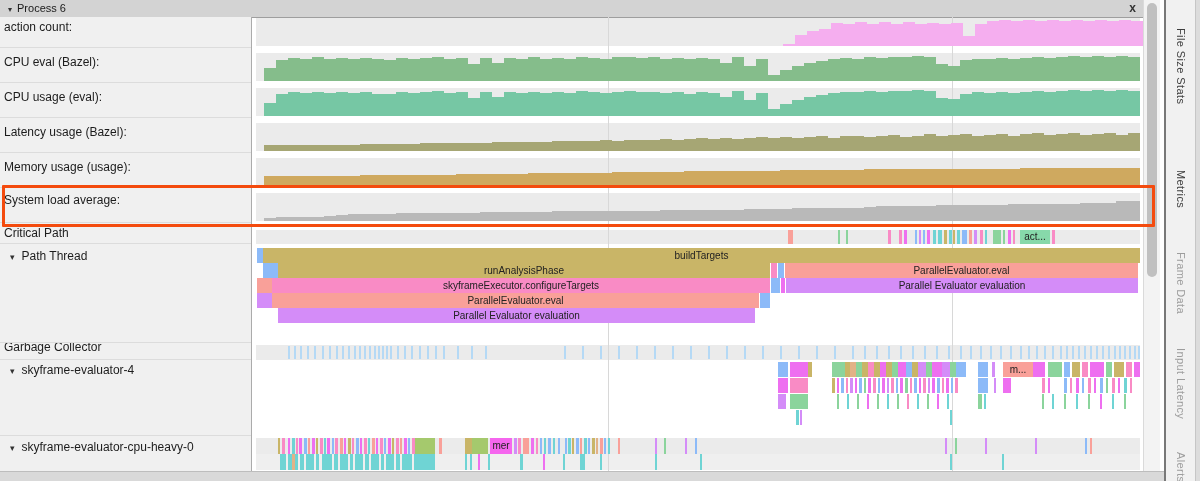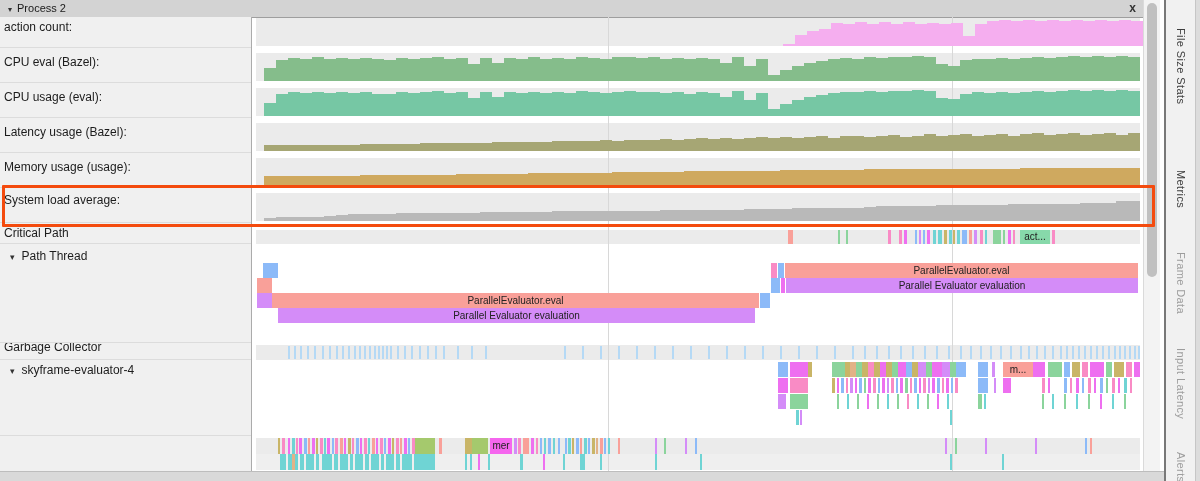--- a/index.html
+++ b/index.html
@@ -38,35 +38,36 @@
   .tab.muted{color:#9d9d9d;}
   
   .hbox{left:2px;top:185px;width:1153px;height:42px;border:3px solid #f44b0e;box-sizing:border-box;z-index:60;border-radius:1px;}
 </style>
 </head>
 <body>
 
 <div class="app">
 
   <div class="abs header">
-    <span class="tri">▾</span><span>Process 2</span>
+    <span class="tri">▾</span><span>Process 6</span>
     <span class="close">x</span>
   </div>
 
   <div class="abs left-panel">
       <div class="lp-row" style="top: 3px; left: 4px;"><span>action count:</span></div>
       <div class="lp-row" style="top: 38px; left: 4px;"><span>CPU eval (Bazel):</span></div>
       <div class="lp-row" style="top: 73px; left: 4px;"><span>CPU usage (eval):</span></div>
       <div class="lp-row" style="top: 108px; left: 4px;"><span>Latency usage (Bazel):</span></div>
       <div class="lp-row" style="top: 143px; left: 4px;"><span>Memory usage (usage):</span></div>
       <div class="lp-row" style="top: 176px; left: 4px;"><span>System load average:</span></div>
       <div class="lp-row" style="top: 209px; left: 4px;"><span>Critical Path</span></div>
       <div class="lp-row" style="top: 232px; left: 10px;"><div class="arrow">▾</div><span>Path Thread</span></div>
       <div class="lp-row" style="top: 323px; left: 4px;"><span>Garbage Collector</span></div>
       <div class="lp-row" style="top: 346px; left: 10px;"><div class="arrow">▾</div><span>skyframe-evaluator-4</span></div>
+      <div class="lp-row" style="top: 423px; left: 10px;"><div class="arrow">▾</div><span>skyframe-evaluator-cpu-heavy-0</span></div>
       <div class="lp-sep" style="top: 30px;"></div>
       <div class="lp-sep" style="top: 65px;"></div>
       <div class="lp-sep" style="top: 100px;"></div>
       <div class="lp-sep" style="top: 135px;"></div>
       <div class="lp-sep" style="top: 170px;"></div>
       <div class="lp-sep" style="top: 205px;"></div>
       <div class="lp-sep" style="top: 226px;"></div>
       <div class="lp-sep" style="top: 325px;"></div>
       <div class="lp-sep" style="top: 342px;"></div>
       <div class="lp-sep" style="top: 418px;"></div>
@@ -514,28 +515,34 @@
         <div class="seg" style="left: 722px; width: 3px; background: rgb(212, 140, 248); line-height: 14px;"></div>
         <div class="seg" style="left: 728px; width: 3px; background: rgb(249, 139, 197); line-height: 14px;"></div>
         <div class="seg" style="left: 733px; width: 2px; background: rgb(111, 212, 212); line-height: 14px;"></div>
         <div class="seg" style="left: 741px; width: 8px; background: rgb(139, 212, 156); line-height: 14px;"></div>
         <div class="seg" style="left: 751px; width: 2px; background: rgb(139, 212, 156); line-height: 14px;"></div>
         <div class="seg" style="left: 756px; width: 3px; background: rgb(238, 111, 240); line-height: 14px;"></div>
         <div class="seg" style="left: 761px; width: 2px; background: rgb(249, 139, 197); line-height: 14px;"></div>
         <div class="seg" style="left: 768px; width: 30px; background: rgb(135, 217, 170); line-height: 14px;">act...</div>
         <div class="seg" style="left: 800px; width: 3px; background: rgb(249, 139, 197); line-height: 14px;"></div>
       </div>
+      <div class="segrow" style="left: 0px; top: 231px; width: 891px; height: 15px;">
+        <div class="seg" style="left: 5px; width: 6px; background: rgb(140, 186, 248); line-height: 15px;"></div>
+        <div class="seg" style="left: 11px; width: 877px; background: rgb(201, 181, 103); line-height: 15px;">buildTargets</div>
+      </div>
       <div class="segrow" style="left: 0px; top: 246px; width: 891px; height: 15px;">
         <div class="seg" style="left: 11px; width: 15px; background: rgb(140, 186, 248); line-height: 15px;"></div>
+        <div class="seg" style="left: 26px; width: 492px; background: rgb(201, 181, 103); line-height: 15px;">runAnalysisPhase</div>
         <div class="seg" style="left: 519px; width: 6px; background: rgb(249, 139, 197); line-height: 15px;"></div>
         <div class="seg" style="left: 526px; width: 6px; background: rgb(140, 186, 248); line-height: 15px;"></div>
         <div class="seg" style="left: 533px; width: 353px; background: rgb(249, 160, 153); line-height: 15px;">ParallelEvaluator.eval</div>
       </div>
       <div class="segrow" style="left: 0px; top: 261px; width: 891px; height: 15px;">
         <div class="seg" style="left: 5px; width: 15px; background: rgb(249, 160, 153); line-height: 15px;"></div>
+        <div class="seg" style="left: 20px; width: 498px; background: rgb(249, 139, 197); line-height: 15px;">skyframeExecutor.configureTargets</div>
         <div class="seg" style="left: 519px; width: 9px; background: rgb(140, 186, 248); line-height: 15px;"></div>
         <div class="seg" style="left: 529px; width: 4px; background: rgb(238, 111, 240); line-height: 15px;"></div>
         <div class="seg" style="left: 534px; width: 352px; background: rgb(212, 140, 248); line-height: 15px;">Parallel Evaluator evaluation</div>
       </div>
       <div class="segrow" style="left: 0px; top: 276px; width: 891px; height: 15px;">
         <div class="seg" style="left: 5px; width: 15px; background: rgb(212, 140, 248); line-height: 15px;"></div>
         <div class="seg" style="left: 20px; width: 487px; background: rgb(249, 160, 153); line-height: 15px;">ParallelEvaluator.eval</div>
         <div class="seg" style="left: 508px; width: 10px; background: rgb(140, 186, 248); line-height: 15px;"></div>
       </div>
       <div class="segrow" style="left: 0px; top: 291px; width: 891px; height: 15px;">

